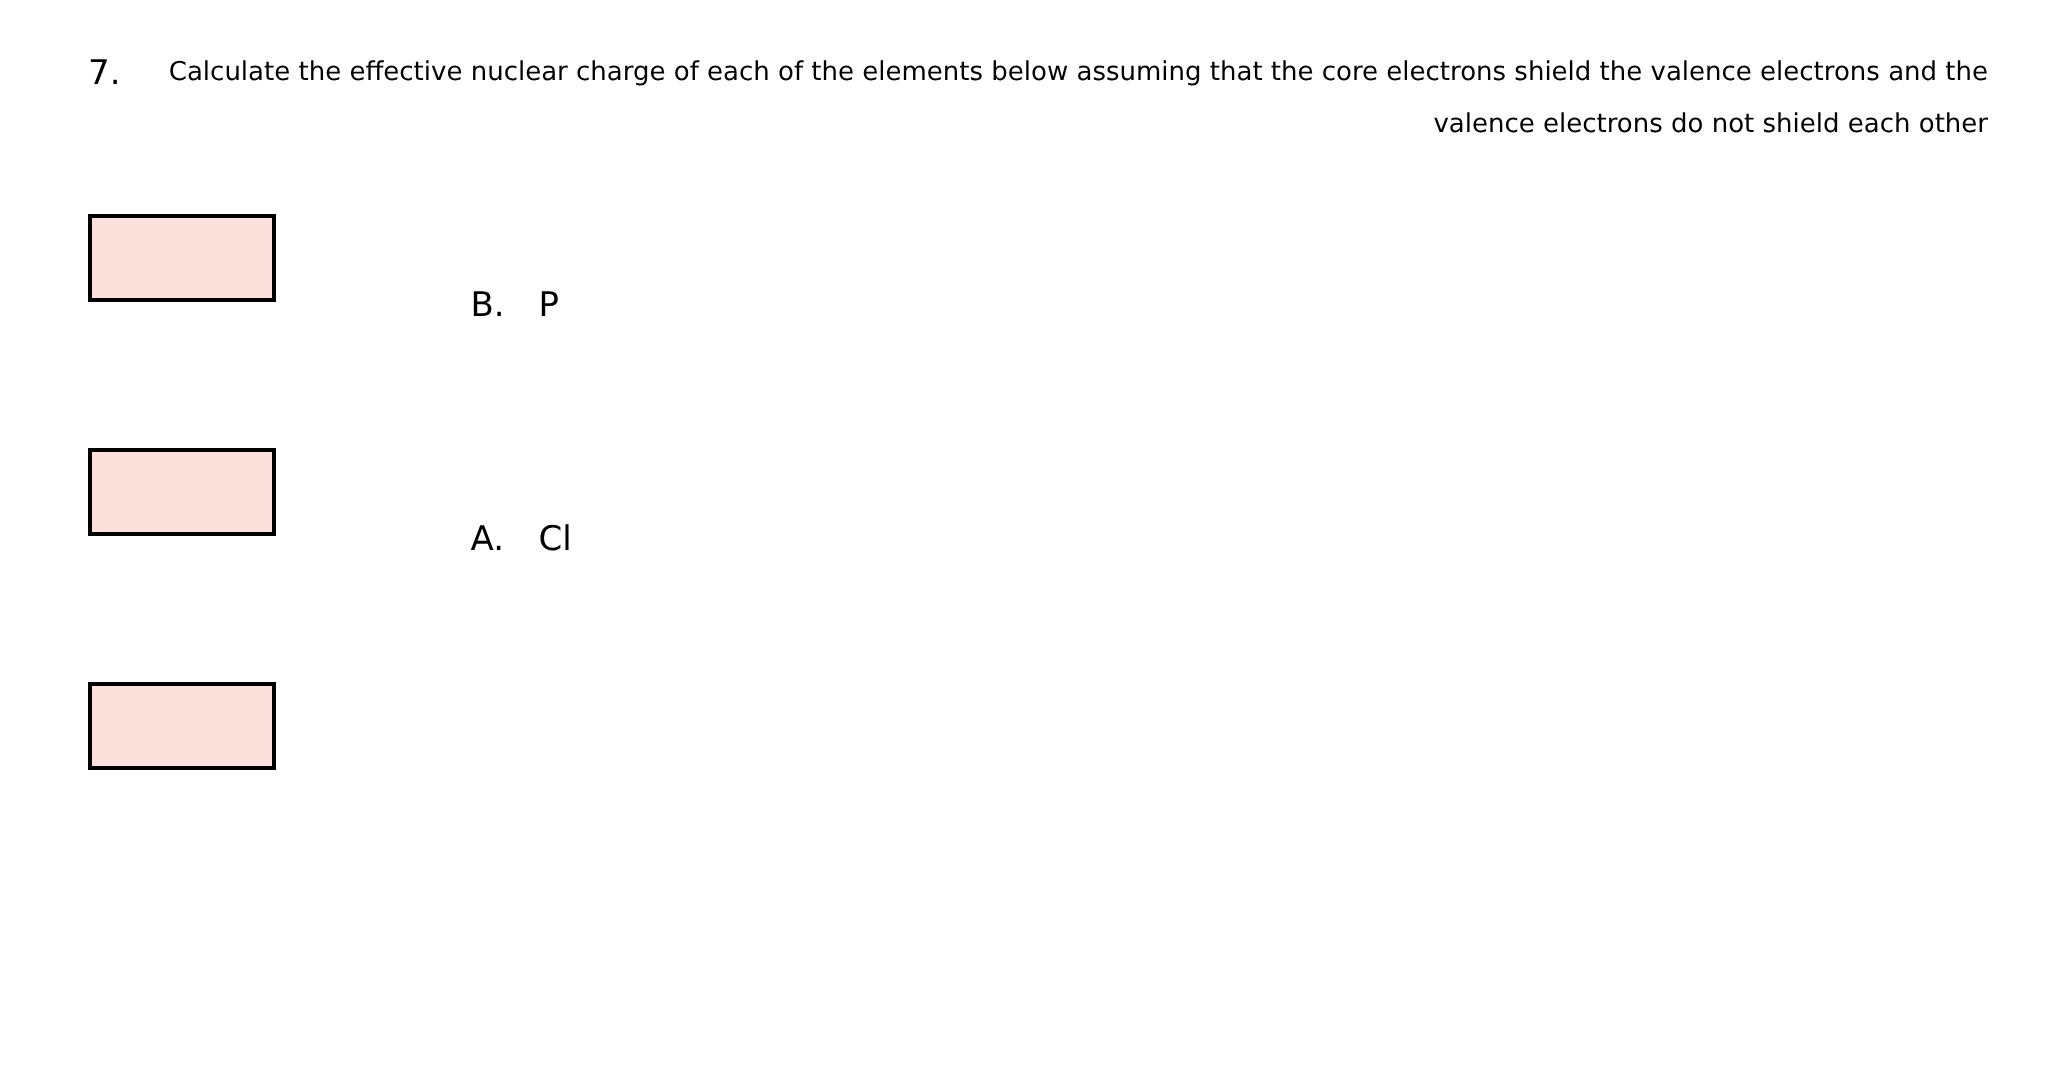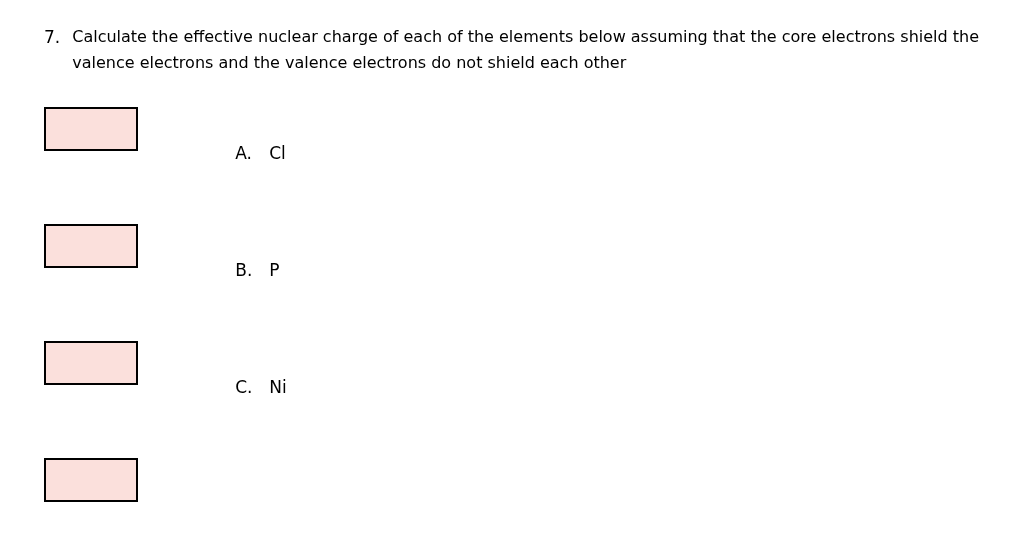--- a/index.html
+++ b/index.html
@@ -29,23 +29,23 @@
     align-items: flex-start;
   }
   .q-number {
     flex: 0 0 auto;
     font-size: 17px;
     line-height: 26px;
     padding-right: 12px;
   }
   .q-text {
     flex: 1 1 auto;
-    font-size: 16px;
+    font-size: 13px;
     line-height: 26px;
-    text-align: left;
+    text-align: right;
   }
   .answers {
     position: absolute;
     left: 44px;
     top: 107px;
     width: 940px;
   }
   .answer-row {
     position: relative;
     height: 117px;
@@ -81,36 +81,30 @@
   <div class="question">
     <span class="q-number">7.</span>
     <span class="q-text">Calculate the effective nuclear charge of each of the elements below assuming that the core electrons shield the valence electrons and the valence electrons do not shield each other</span>
   </div>
 
   <div class="answers">
 
     <div class="answer-row">
       <div class="answer-box"></div>
       <div class="answer-label">
-        <span class="answer-letter">A.</span><span>Cl</span>
-      </div>
-    </div>
-
-    <div class="answer-row">
-      <div class="answer-box"></div>
-      <div class="answer-label">
         <span class="answer-letter">B.</span><span>P</span>
       </div>
     </div>
 
     <div class="answer-row">
       <div class="answer-box"></div>
       <div class="answer-label">
-        <span class="answer-letter">C.</span><span>Ni</span>
+        <span class="answer-letter">A.</span><span>Cl</span>
       </div>
     </div>
+
 
     <div class="answer-row">
       <div class="answer-box"></div>
     </div>
 
   </div>
 </div>
 
 </body></html>

